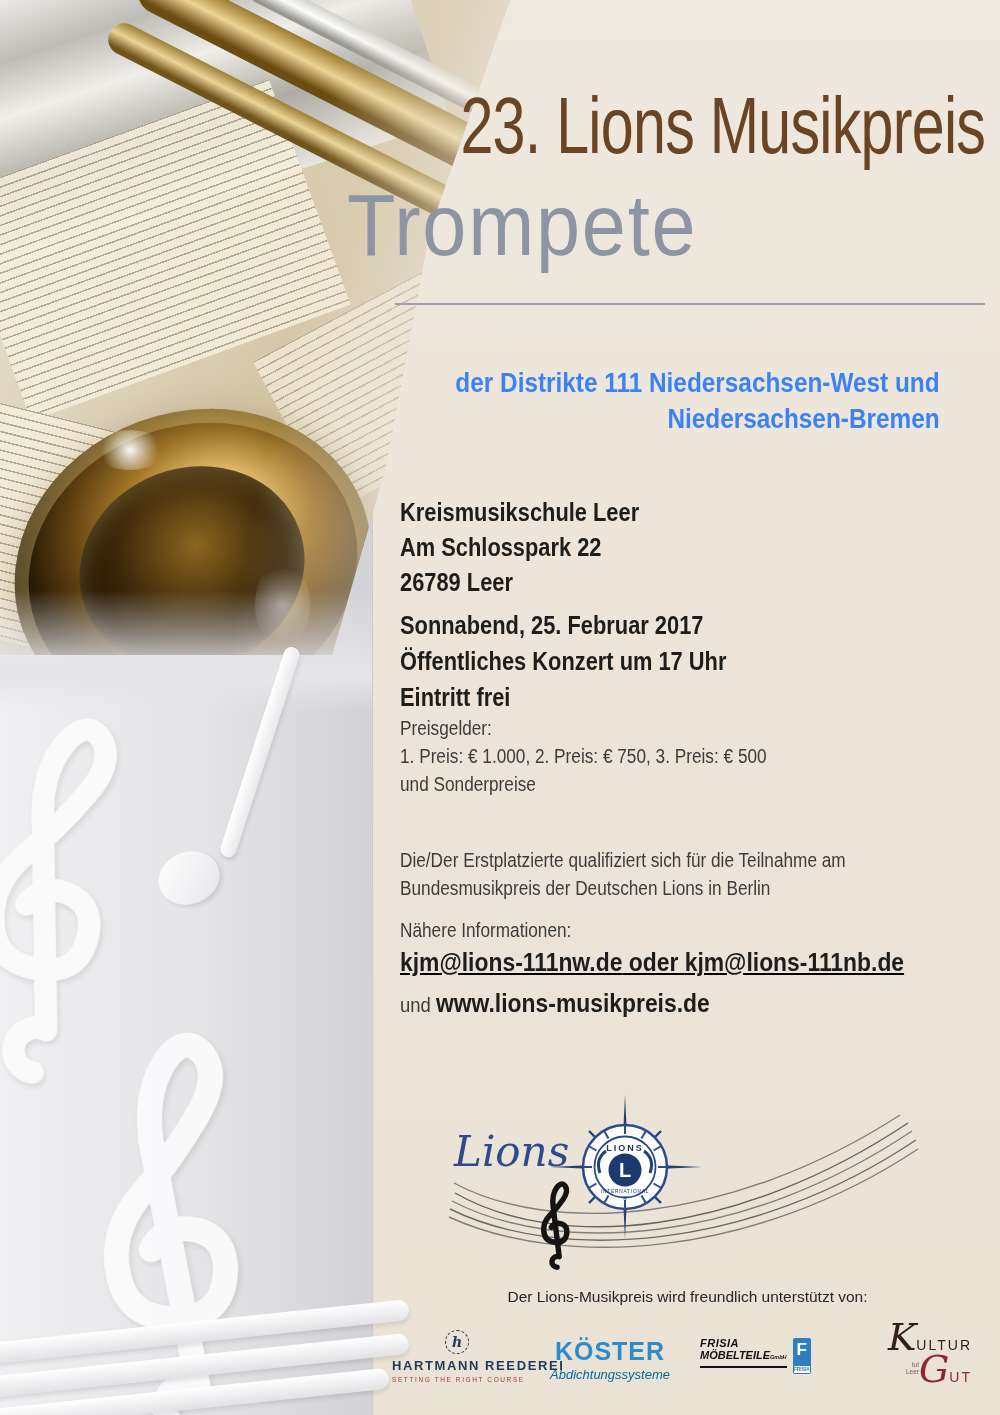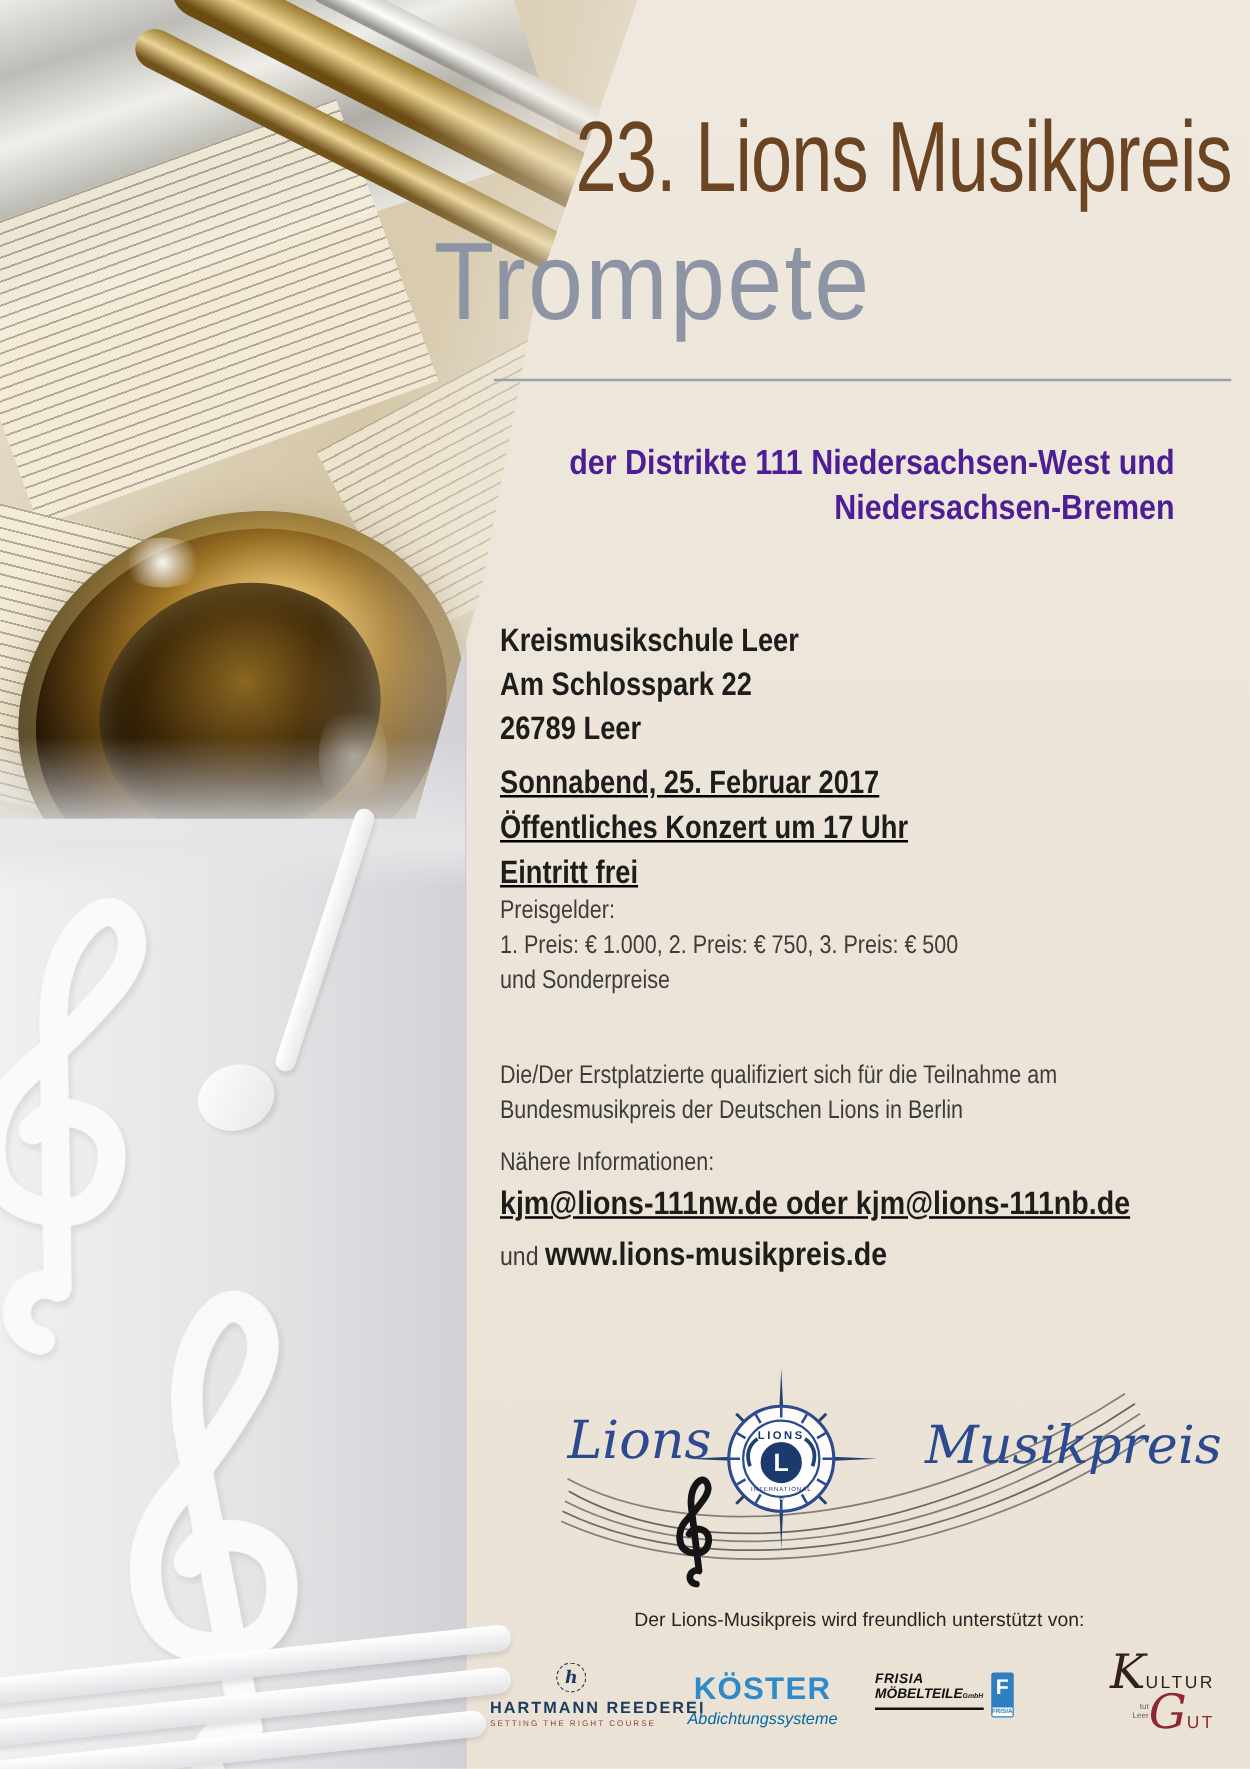--- a/index.html
+++ b/index.html
@@ -49,21 +49,21 @@
   .photo-fade{position:absolute;left:0;top:590px;width:372px;height:120px;z-index:3;pointer-events:none;
     background:linear-gradient(180deg,rgba(230,230,233,0) 0%,#e6e6e9 72%,rgba(230,230,233,0) 100%);}
   
   .title-wrap{position:absolute;right:15px;top:84px;z-index:4;text-align:left;}
   .title-main{font-size:80px;line-height:1.04;color:#6b4423;white-space:nowrap;letter-spacing:-1px;
     transform:scaleX(.74);transform-origin:100% 50%;}
   .title-instr{font-size:88px;line-height:1.0;color:#8d95a5;white-space:nowrap;letter-spacing:2px;
     transform:scaleX(.90);transform-origin:100% 50%;margin-top:14px;}
   .title-rule{position:absolute;left:395px;right:15px;top:303px;height:2px;background:#9aa1ae;z-index:4;}
   
-  .districts{position:absolute;right:60px;top:352px;z-index:4;text-align:right;color:#4c1d95;
+  .districts{position:absolute;right:60px;top:365px;z-index:4;text-align:right;color:#3b82f6;
     font-weight:bold;font-size:28px;line-height:36px;}
   .districts>div{white-space:nowrap;transform:scaleX(.87);transform-origin:100% 50%;}
   .block{position:absolute;left:400px;z-index:4;}
   .cond{transform:scaleX(.84);transform-origin:0 0;}
   .bold-block{font-weight:bold;font-size:26px;line-height:35px;color:#1d1d1b;white-space:nowrap;}
   .reg-block{font-size:20.5px;line-height:28px;color:#3c3c3a;white-space:nowrap;}
   .emails{font-weight:bold;font-size:26px;color:#1d1d1b;white-space:nowrap;transform:scaleX(.88);transform-origin:0 0;}
   .webline{white-space:nowrap;transform:scaleX(.88);transform-origin:0 0;}
   .webline .pre{font-size:21px;color:#3c3c3a;}
   .webline .site{font-weight:bold;font-size:26px;color:#1d1d1b;}
@@ -151,21 +151,21 @@
 </div>
 
 <div class="block" style="top:495px;">
   <div class="cond bold-block">
     <div>Kreismusikschule Leer</div>
     <div>Am Schlosspark 22</div>
     <div>26789 Leer</div>
   </div>
 </div>
 
-<div class="block" style="top:607px;text-decoration:underline;">
+<div class="block" style="top:607px;">
   <div class="cond bold-block" style="line-height:36px;">
     <div>Sonnabend, 25. Februar 2017</div>
     <div>Öffentliches Konzert um 17 Uhr</div>
     <div>Eintritt frei</div>
   </div>
 </div>
 
 <div class="block" style="top:714px;">
   <div class="cond reg-block">
     <div>Preisgelder:</div>
@@ -239,21 +239,20 @@
     <circle cx="185" cy="85" r="16.5" fill="#1c3a6e"></circle>
     <text x="185" y="92" text-anchor="middle" font-size="20" font-weight="bold" fill="#ffffff">L</text>
     <text x="185" y="107.5" text-anchor="middle" font-size="4.8" letter-spacing=".8" fill="#1c3666">INTERNATIONAL</text>
     <text x="185" y="116" text-anchor="middle" font-size="5" fill="#1c3666">®</text>
 
     <g color="#141414">
       <use href="#clef" x="98" y="92" width="36" height="94"></use>
     </g>
   </svg>
   <div class="lm-word lm-left">Lions</div>
-  <div class="lm-word lm-right">Musikpreis</div>
 </div>
 
 <div class="sup-heading">Der Lions-Musikpreis wird freundlich unterstützt von:</div>
 
 <div class="sponsor hartmann">
   <div class="hart-icon">h</div>
   <div class="hart-name">HARTMANN REEDEREI</div>
   <div class="hart-tag">SETTING THE RIGHT COURSE</div>
 </div>
 

